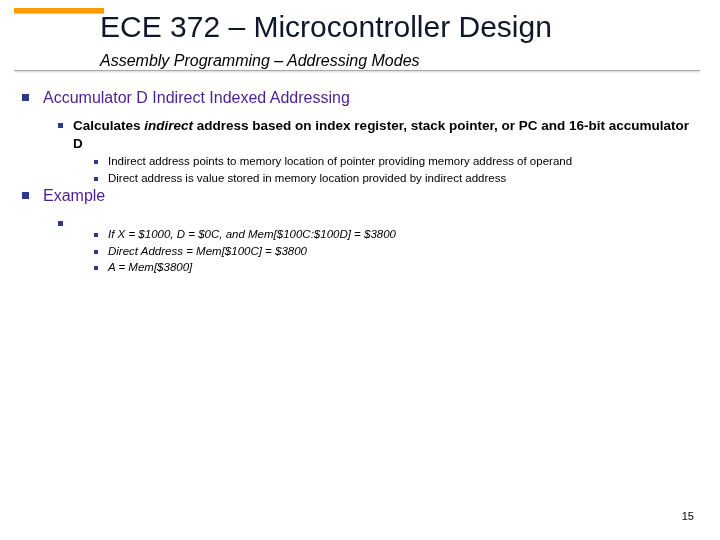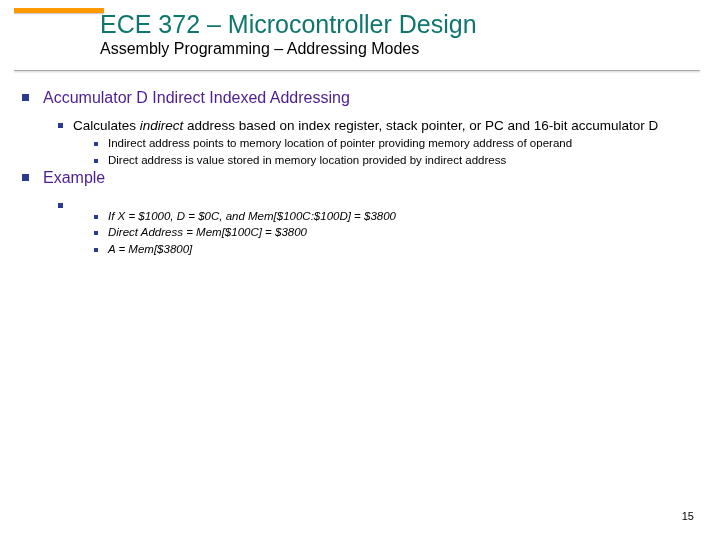--- a/index.html
+++ b/index.html
@@ -17,28 +17,29 @@
     left: 14px;
     width: 90px;
     height: 5px;
     background: #ff9900;
     box-shadow: 0 1px 1px rgba(0,0,0,0.2);
   }
   .title {
     position: absolute;
     top: 10px;
     left: 100px;
-    font-size: 25px;
-    color: #0f766e;
+    font-size: 30px;
+    color: #0f172a;
   }
   .subtitle {
     position: absolute;
-    top: 40px;
+    top: 52px;
     left: 100px;
     font-size: 16px;
+    font-style: italic;
     color: #000;
   }
   .divider {
     position: absolute;
     top: 70px;
     left: 14px;
     right: 20px;
     height: 1px;
     border-bottom: 1px solid #aaa;
     box-shadow: 0 1px 2px rgba(0,0,0,0.25);
@@ -65,21 +66,21 @@
     margin-right: 10px;
   }
   .sq-xs {
     width: 4px; height: 4px;
     background: #2a3b8f;
     flex: 0 0 4px;
     margin-top: 6px;
     margin-right: 10px;
   }
   .lvl0-text { font-size: 16px; color: #4c1d95; line-height: 1.3; }
-  .lvl1 { margin-left: 36px; margin-top: 8px; }
+  .lvl1 { margin-left: 36px; margin-top: 8px; font-weight: bold; }
   .lvl1-text { font-size: 13.5px; line-height: 1.35; }
   .lvl2 { margin-left: 72px; margin-top: 1px; }
   .lvl2-text { font-size: 11.5px; line-height: 1.35; }
   .italic-run { font-style: italic; }
   .section-gap { }
   .page-num {
     position: absolute;
     bottom: 18px;
     right: 26px;
     font-size: 11px;

